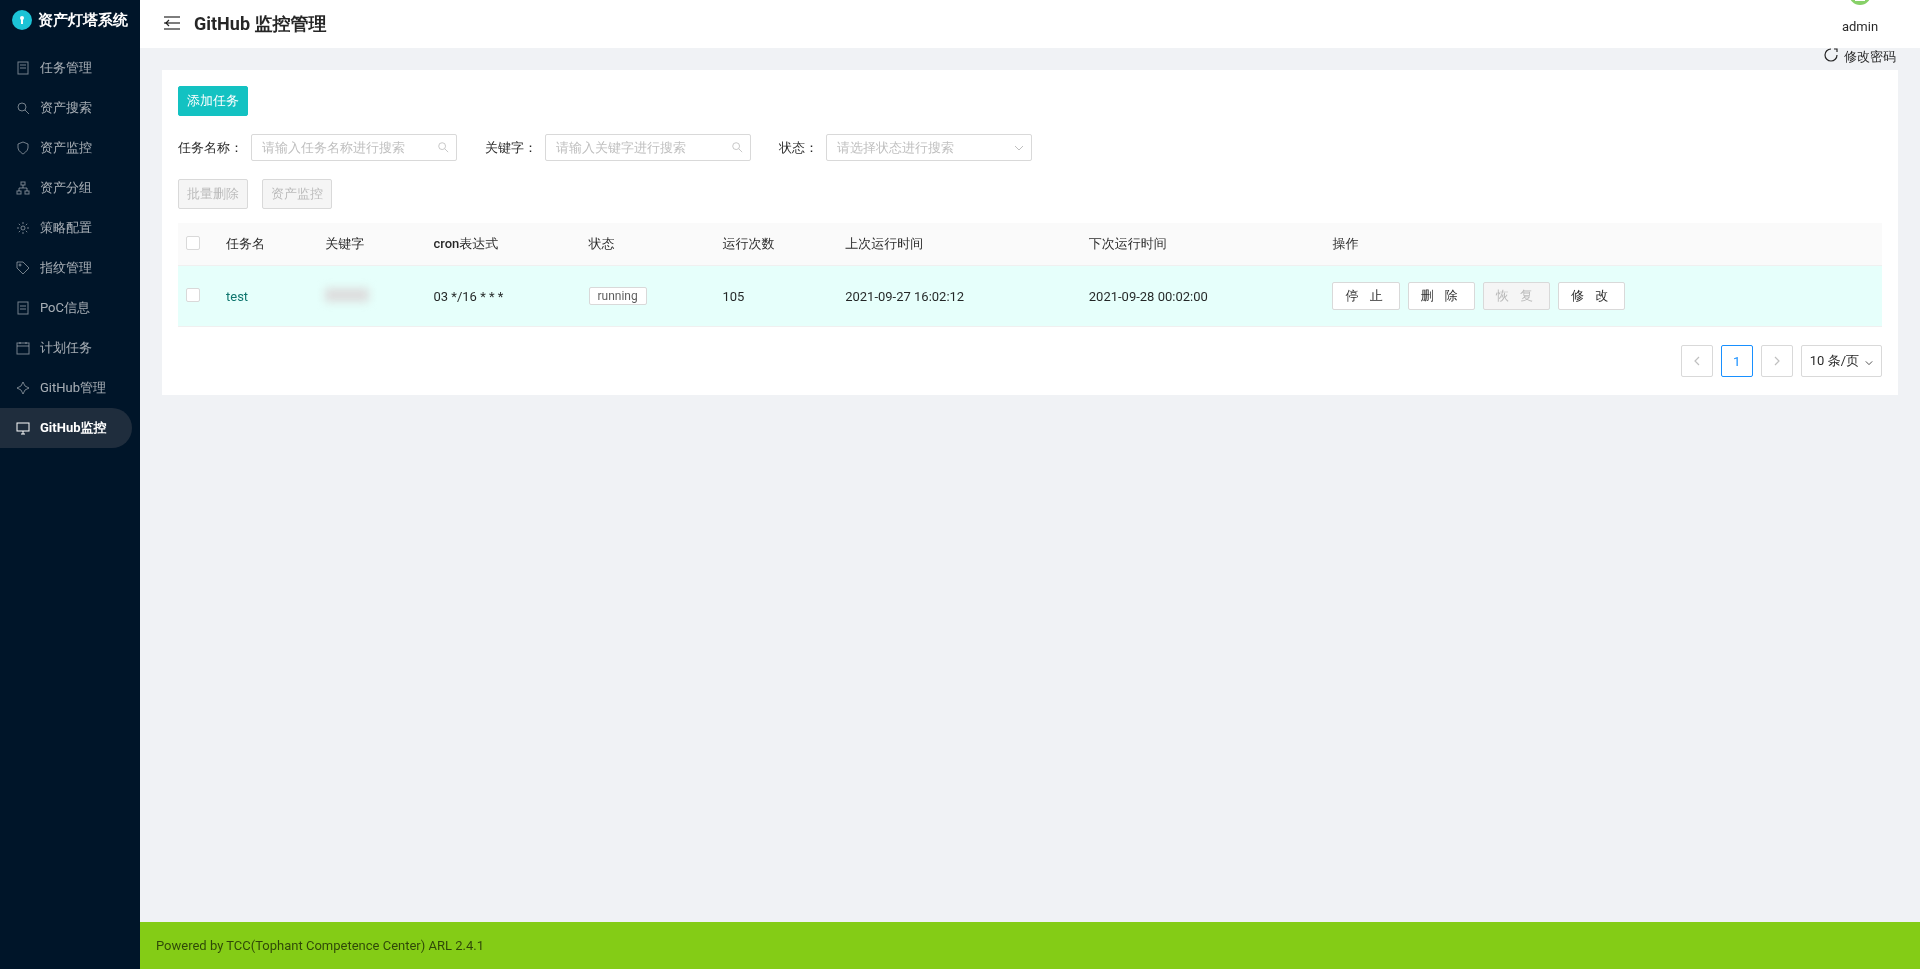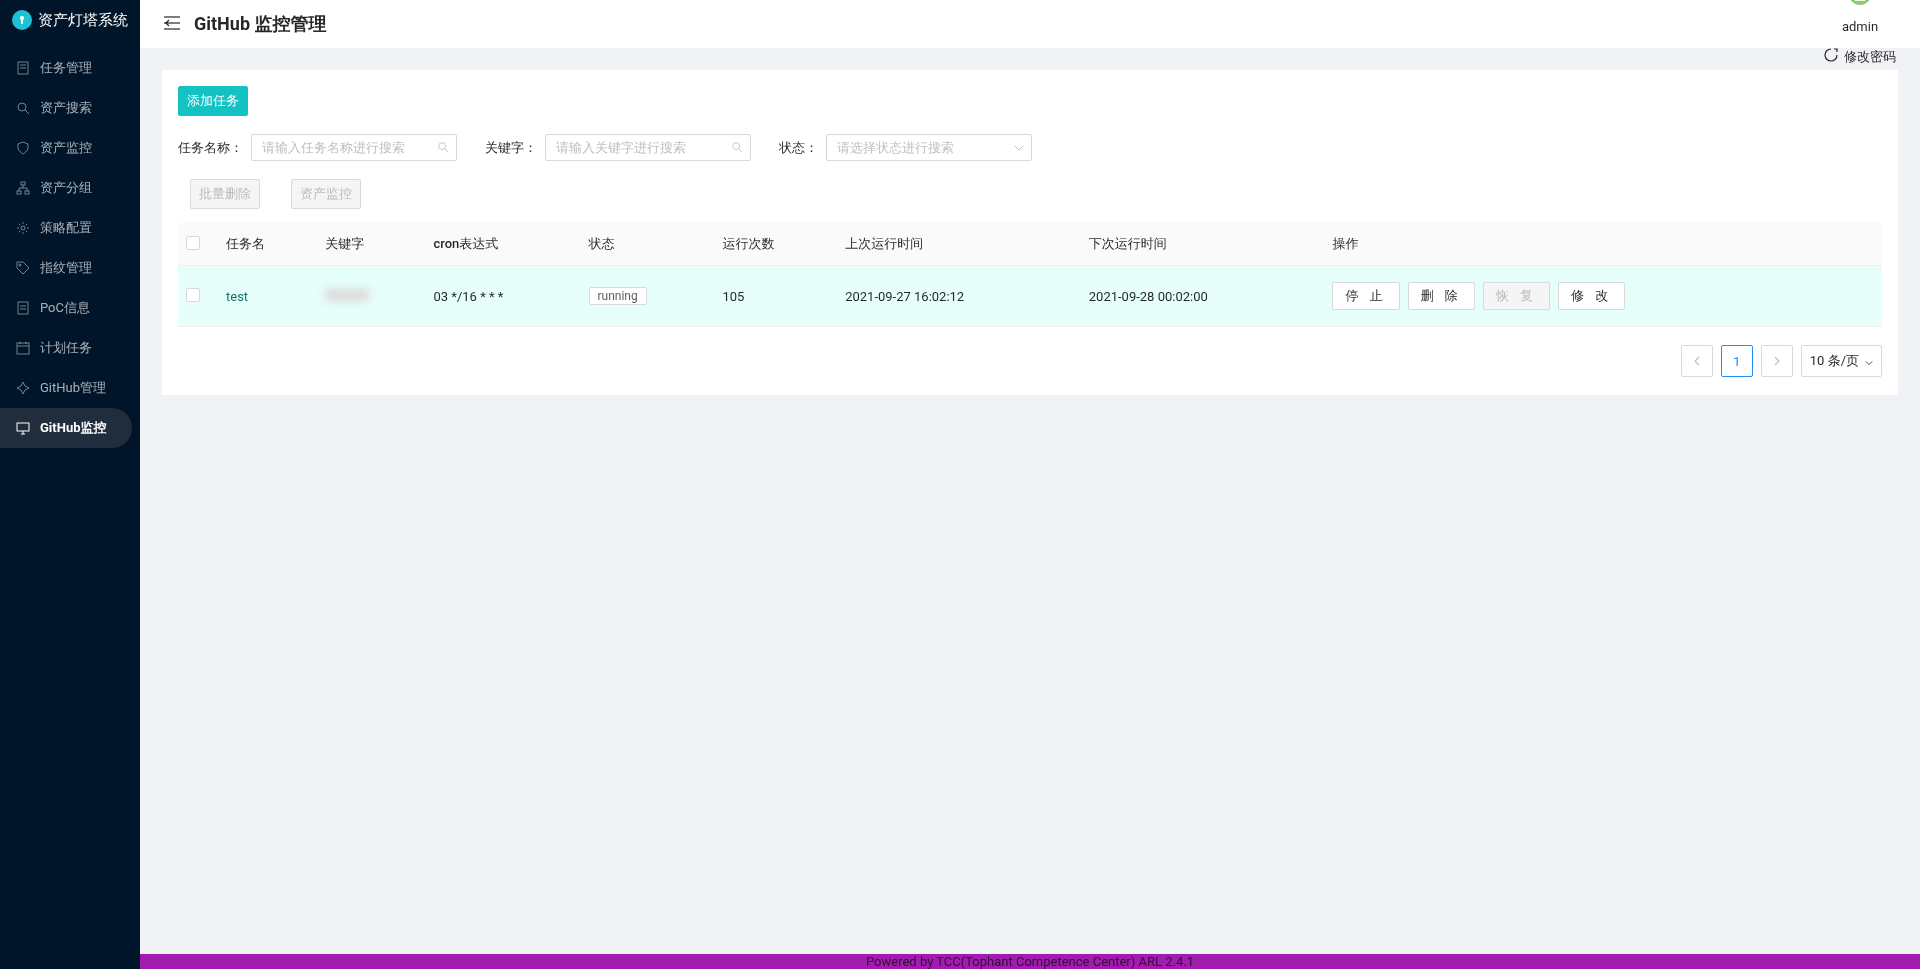--- a/index.html
+++ b/index.html
@@ -1,21 +1,21 @@
 <!DOCTYPE html>
 <html><head>
   <meta charset="utf-8">
   <style>
     * { margin: 0; padding: 0; box-sizing: border-box; font-family: -apple-system, BlinkMacSystemFont, "Segoe UI", Roboto, "Helvetica Neue", Arial, sans-serif; }
     body { background: #f0f2f5; color: rgba(0,0,0,0.85); font-size: 14px; }
     .app { display: flex; height: 100vh; }
     
     
     .sidebar { width: 140px; background: #001529; color: rgba(255,255,255,0.65); flex-shrink: 0; }
-    .logo { display: flex; align-items: center; padding: 10px 12px; color: #fff; font-size: 15px; font-weight: 400; }
+    .logo { display: flex; align-items: center; padding: 10px 12px; color: #fff; font-size: 15px; font-weight: 700; }
     .logo-icon { width: 20px; height: 20px; background: #1cc3d6; border-radius: 50%; display: flex; align-items: center; justify-content: center; margin-right: 6px; color: #fff; font-size: 12px; }
     .nav { list-style: none; margin-top: 8px; }
     .nav-item { display: flex; align-items: center; padding: 11px 16px; cursor: pointer; font-size: 13px; }
     .nav-item.active { background: #1f2d3d; color: #fff; border-radius: 0 20px 20px 0; margin-right: 8px; font-weight: bold; }
     .nav-item .nav-icon { width: 14px; height: 14px; margin-right: 10px; display: inline-flex; align-items: center; justify-content: center; opacity: 0.7; }
     .nav-item.active .nav-icon { opacity: 1; }
     
     
     .main { flex: 1; display: flex; flex-direction: column; min-width: 0; }
     .header { height: 48px; display: flex; align-items: center; padding: 0 24px; background: #fff; }
@@ -34,39 +34,39 @@
     .btn[disabled] { color: rgba(0,0,0,0.25); background: #f5f5f5; cursor: not-allowed; }
     
     .filters { display: flex; align-items: center; gap: 28px; margin-top: 18px; flex-wrap: wrap; }
     .filter { display: flex; align-items: center; gap: 8px; }
     .filter-label { font-size: 13px; }
     .input-wrap { position: relative; }
     .input { border: 1px solid #d9d9d9; border-radius: 2px; padding: 5px 16px 5px 10px; font-size: 13px; width: 206px; outline: none; }
     .input::placeholder { color: #bfbfbf; }
     .input-suffix { position: absolute; right: 8px; top: 50%; transform: translateY(-50%); color: #bfbfbf; pointer-events: none; }
     
-    .batch-row { margin-top: 18px; display: flex; gap: 31px; margin-left: 12px; }
+    .batch-row { margin-top: 18px; display: flex; gap: 14px; }
     
     .table { width: 100%; margin-top: 14px; border-collapse: collapse; }
     .table th { text-align: left; font-weight: 500; font-size: 13px; padding: 12px 8px; background: #fafafa; border-bottom: 1px solid #f0f0f0; }
     .table td { padding: 16px 8px; font-size: 13px; border-bottom: 1px solid #f0f0f0; }
     .table tbody tr { background: #e6fffb; }
     .checkbox { width: 14px; height: 14px; border: 1px solid #d9d9d9; border-radius: 2px; cursor: pointer; display: inline-block; background: #fff; }
     .link { color: #0f766e; cursor: pointer; }
     .blurred { filter: blur(4px); background: #ddd; width: 44px; height: 14px; display: inline-block; }
     .status-tag { border: 1px solid #d9d9d9; color: rgba(0,0,0,0.65); padding: 1px 8px; font-size: 12px; border-radius: 2px; display: inline-block; background: #fff; }
     .actions { display: flex; gap: 8px; }
     
     .pagination { display: flex; justify-content: flex-end; align-items: center; gap: 8px; margin-top: 18px; }
     .pg-btn { width: 32px; height: 32px; border: 1px solid #d9d9d9; background: #fff; border-radius: 2px; display: flex; align-items: center; justify-content: center; cursor: pointer; color: rgba(0,0,0,0.45); }
     .pg-btn.active { border-color: #1890ff; color: #1890ff; }
     .pg-btn[disabled] { color: rgba(0,0,0,0.25); cursor: not-allowed; }
     .pg-size { border: 1px solid #d9d9d9; background: #fff; border-radius: 2px; padding: 6px 8px; font-size: 13px; display: flex; align-items: flex-end; gap: 6px; cursor: pointer; }
     
-    .footer { text-align: center; font-size: 13px; color: rgba(0,0,0,0.65); background: #a21caf; }
+    .footer { text-align: left; padding: 16px; font-size: 13px; color: rgba(0,0,0,0.65); background: #84cc16; }
   </style>
 </head>
 <body>
 
 <div class="app">
   <aside class="sidebar">
     <div class="logo">
       <span class="logo-icon">
         <svg width="10" height="10" viewBox="0 0 10 10">
             <circle cx="5" cy="3" r="2" fill="#fff"></circle>

